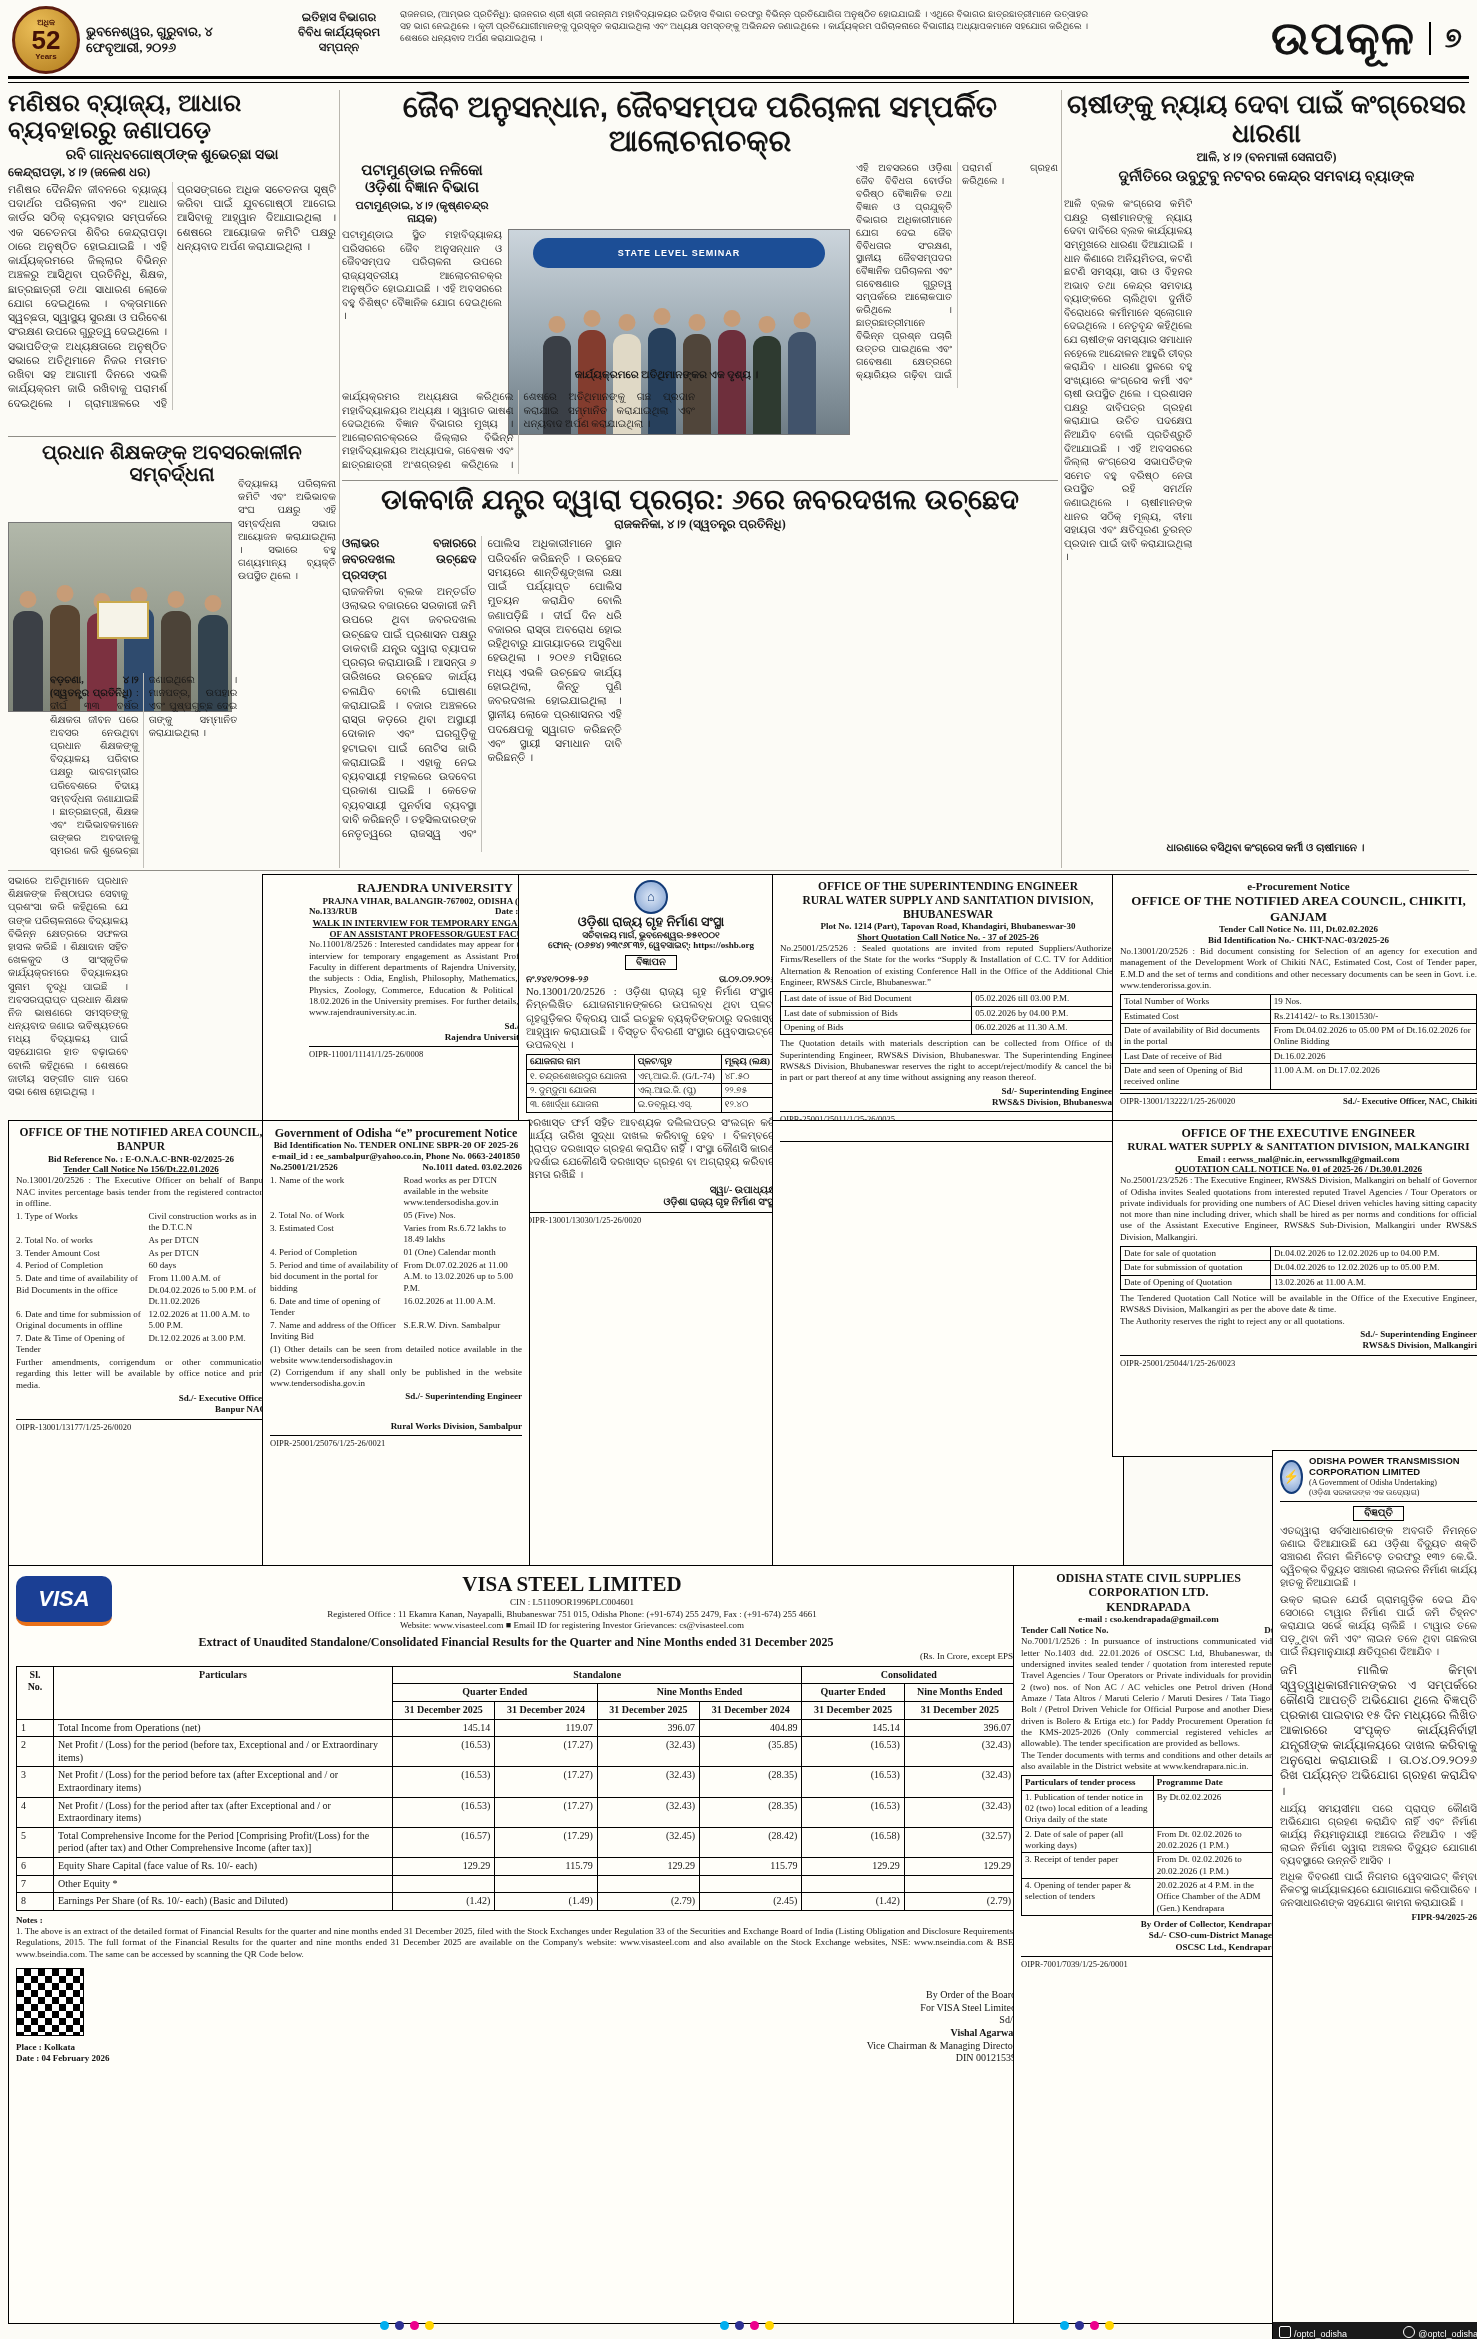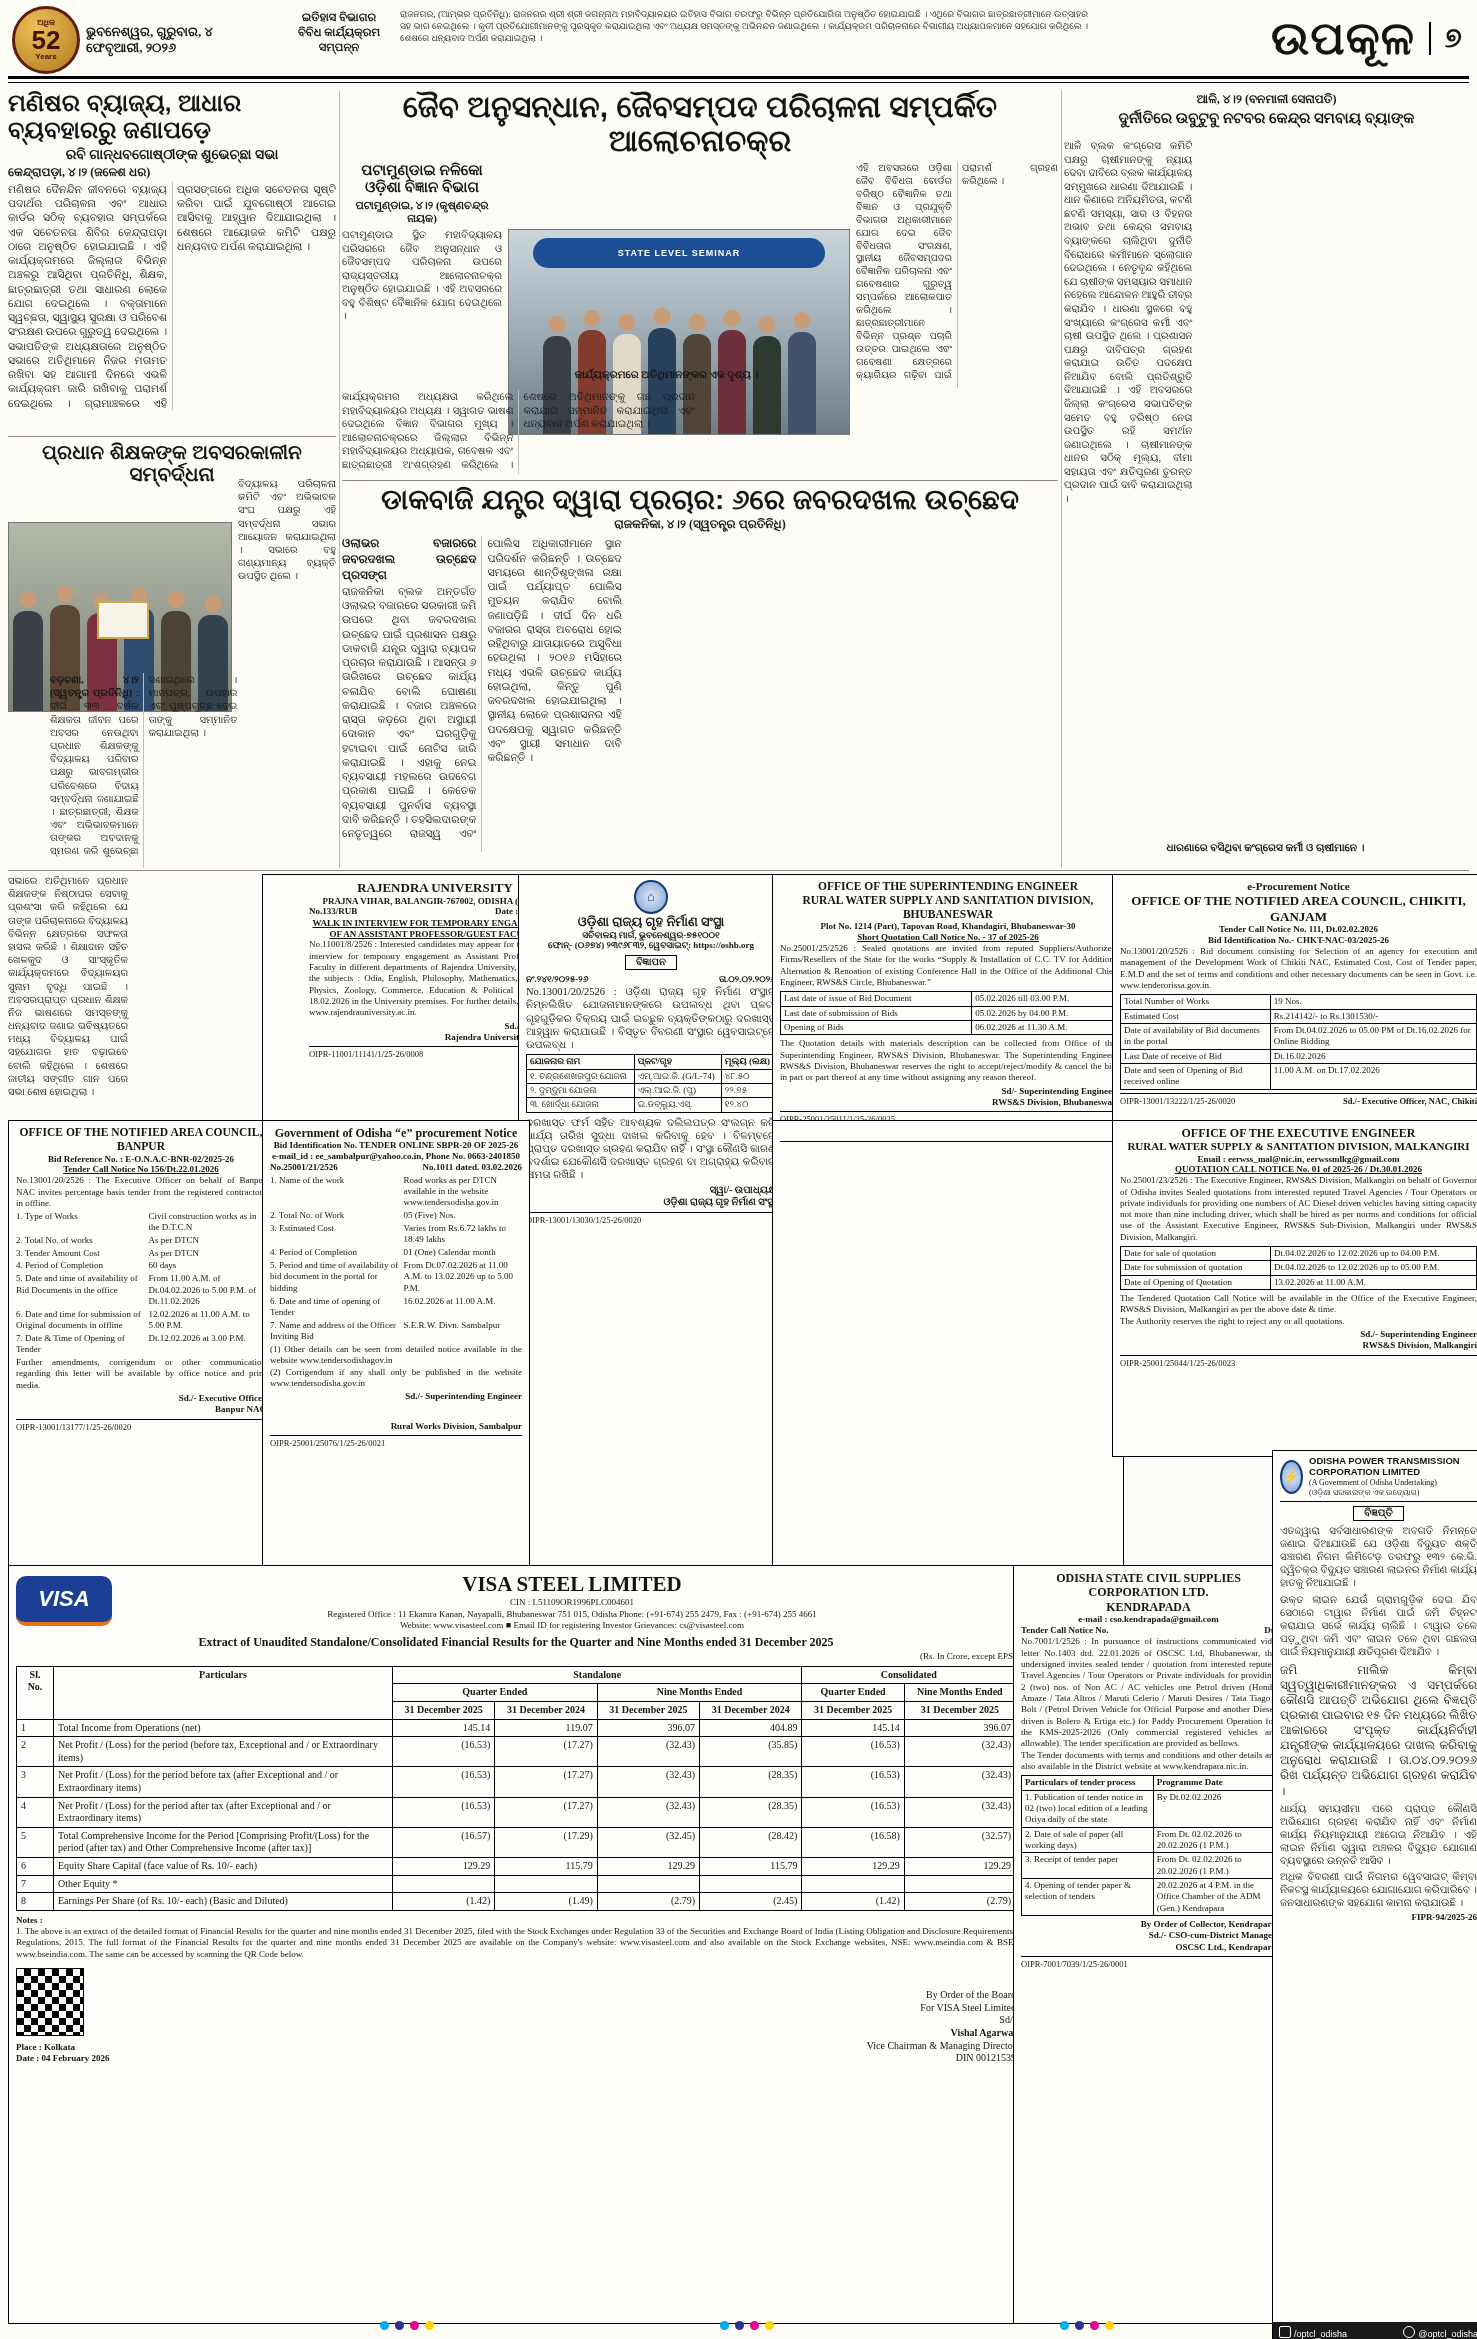--- a/index.html
+++ b/index.html
@@ -172,20 +172,21 @@
   <div class="abs" id="artD" style="left:342px;top:484px;width:716px;height:384px;overflow:hidden;">
     <div class="hl ctr" style="font-size:28px;">ଡାକବାଜି ଯନ୍ତ୍ର ଦ୍ୱାରା ପ୍ରଚାର: ୬ରେ ଜବରଦଖଲ ଉଚ୍ଛେଦ</div>
     <div class="byline ctr" style="margin:2px 0 4px;">ରାଜକନିକା, ୪।୨ (ସ୍ୱତନ୍ତ୍ର ପ୍ରତିନିଧି)</div>
     <div class="obody c5" style="height:316px;">
       <span class="b" style="font-size:12px;">ଓଲାଭର ବଜାରରେ ଜବରଦଖଲ ଉଚ୍ଛେଦ ପ୍ରସଙ୍ଗ</span><br>
       <span>ରାଜକନିକା ବ୍ଲକ ଅନ୍ତର୍ଗତ ଓଲାଭର ବଜାରରେ ସରକାରୀ ଜମି ଉପରେ ଥିବା ଜବରଦଖଲ ଉଚ୍ଛେଦ ପାଇଁ ପ୍ରଶାସନ ପକ୍ଷରୁ ଡାକବାଜି ଯନ୍ତ୍ର ଦ୍ୱାରା ବ୍ୟାପକ ପ୍ରଚାର କରାଯାଉଛି । ଆସନ୍ତା ୬ ତାରିଖରେ ଉଚ୍ଛେଦ କାର୍ଯ୍ୟ ଚଳାଯିବ ବୋଲି ଘୋଷଣା କରାଯାଇଛି । ବଜାର ଅଞ୍ଚଳରେ ରାସ୍ତା କଡ଼ରେ ଥିବା ଅସ୍ଥାୟୀ ଦୋକାନ ଏବଂ ଘରଗୁଡ଼ିକୁ ହଟାଇବା ପାଇଁ ନୋଟିସ ଜାରି କରାଯାଇଛି । ଏହାକୁ ନେଇ ବ୍ୟବସାୟୀ ମହଲରେ ଉଦବେଗ ପ୍ରକାଶ ପାଇଛି । କେତେକ ବ୍ୟବସାୟୀ ପୁନର୍ବାସ ବ୍ୟବସ୍ଥା ଦାବି କରିଛନ୍ତି । ତହସିଲଦାରଙ୍କ ନେତୃତ୍ୱରେ ରାଜସ୍ୱ ଏବଂ ପୋଲିସ ଅଧିକାରୀମାନେ ସ୍ଥାନ ପରିଦର୍ଶନ କରିଛନ୍ତି । ଉଚ୍ଛେଦ ସମୟରେ ଶାନ୍ତିଶୃଙ୍ଖଳା ରକ୍ଷା ପାଇଁ ପର୍ଯ୍ୟାପ୍ତ ପୋଲିସ ମୁତୟନ କରାଯିବ ବୋଲି ଜଣାପଡ଼ିଛି । ଦୀର୍ଘ ଦିନ ଧରି ବଜାରର ରାସ୍ତା ଅବରୋଧ ହୋଇ ରହିଥିବାରୁ ଯାତାୟାତରେ ଅସୁବିଧା ହେଉଥିଲା । ୨୦୧୬ ମସିହାରେ ମଧ୍ୟ ଏଭଳି ଉଚ୍ଛେଦ କାର୍ଯ୍ୟ ହୋଇଥିଲା, କିନ୍ତୁ ପୁଣି ଜବରଦଖଲ ହୋଇଯାଇଥିଲା । ସ୍ଥାନୀୟ ଲୋକେ ପ୍ରଶାସନର ଏହି ପଦକ୍ଷେପକୁ ସ୍ୱାଗତ କରିଛନ୍ତି ଏବଂ ସ୍ଥାୟୀ ସମାଧାନ ଦାବି କରିଛନ୍ତି ।</span>
     </div>
   </div>
 
   <div class="abs" id="artC" style="left:1064px;top:90px;width:405px;height:778px;overflow:hidden;">
+    <div class="hl ctr" style="font-size:26px;">ଚାଷୀଙ୍କୁ ନ୍ୟାୟ ଦେବା ପାଇଁ କଂଗ୍ରେସର ଧାରଣା</div>
     <div class="byline ctr" style="margin:2px 0;">ଆଳି, ୪।୨ (ବନମାଳୀ ସେନାପତି)</div>
     <div class="b ctr" style="font-size:15px;line-height:1.2;margin-bottom:12px;">ଦୁର୍ନୀତିରେ ଉବୁଟୁବୁ ନଟବର କେନ୍ଦ୍ର ସମବାୟ ବ୍ୟାଙ୍କ</div>
     <div class="obody c3" style="height:412px;font-size:10.3px;">ଆଳି ବ୍ଲକ କଂଗ୍ରେସ କମିଟି ପକ୍ଷରୁ ଚାଷୀମାନଙ୍କୁ ନ୍ୟାୟ ଦେବା ଦାବିରେ ବ୍ଲକ କାର୍ଯ୍ୟାଳୟ ସମ୍ମୁଖରେ ଧାରଣା ଦିଆଯାଇଛି । ଧାନ କିଣାରେ ଅନିୟମିତତା, କଟଣି ଛଟଣି ସମସ୍ୟା, ସାର ଓ ବିହନର ଅଭାବ ତଥା କେନ୍ଦ୍ର ସମବାୟ ବ୍ୟାଙ୍କରେ ଚାଲିଥିବା ଦୁର୍ନୀତି ବିରୋଧରେ କର୍ମୀମାନେ ସ୍ଲୋଗାନ ଦେଇଥିଲେ । ନେତୃବୃନ୍ଦ କହିଥିଲେ ଯେ ଚାଷୀଙ୍କ ସମସ୍ୟାର ସମାଧାନ ନହେଲେ ଆନ୍ଦୋଳନ ଆହୁରି ତୀବ୍ର କରାଯିବ । ଧାରଣା ସ୍ଥଳରେ ବହୁ ସଂଖ୍ୟାରେ କଂଗ୍ରେସ କର୍ମୀ ଏବଂ ଚାଷୀ ଉପସ୍ଥିତ ଥିଲେ । ପ୍ରଶାସନ ପକ୍ଷରୁ ଦାବିପତ୍ର ଗ୍ରହଣ କରାଯାଇ ଉଚିତ ପଦକ୍ଷେପ ନିଆଯିବ ବୋଲି ପ୍ରତିଶ୍ରୁତି ଦିଆଯାଇଛି । ଏହି ଅବସରରେ ଜିଲ୍ଲା କଂଗ୍ରେସ ସଭାପତିଙ୍କ ସମେତ ବହୁ ବରିଷ୍ଠ ନେତା ଉପସ୍ଥିତ ରହି ସମର୍ଥନ ଜଣାଇଥିଲେ । ଚାଷୀମାନଙ୍କ ଧାନର ସଠିକ୍ ମୂଲ୍ୟ, ବୀମା ସହାୟତା ଏବଂ କ୍ଷତିପୂରଣ ତୁରନ୍ତ ପ୍ରଦାନ ପାଇଁ ଦାବି କରାଯାଇଥିଲା ।</div>
 
     <div class="caption abs" style="left:0;top:752px;width:403px;">ଧାରଣାରେ ବସିଥିବା କଂଗ୍ରେସ କର୍ମୀ ଓ ଚାଷୀମାନେ ।</div>
   </div>
 
   <div class="vr" style="left:339px;top:90px;height:778px;"></div>
   <div class="vr" style="left:1061px;top:90px;height:778px;"></div>
   <div class="hr" style="left:8px;top:870px;width:1461px;"></div>

